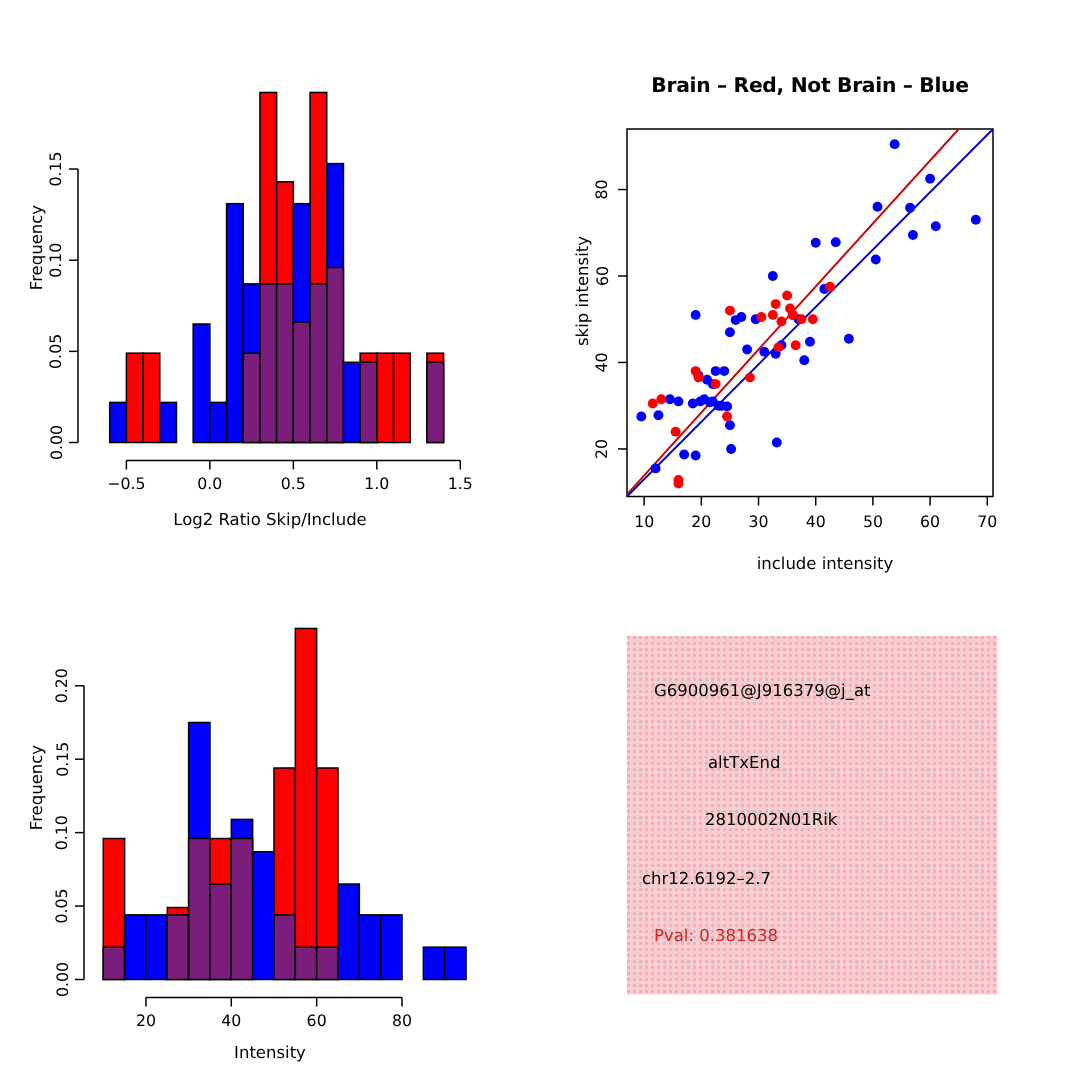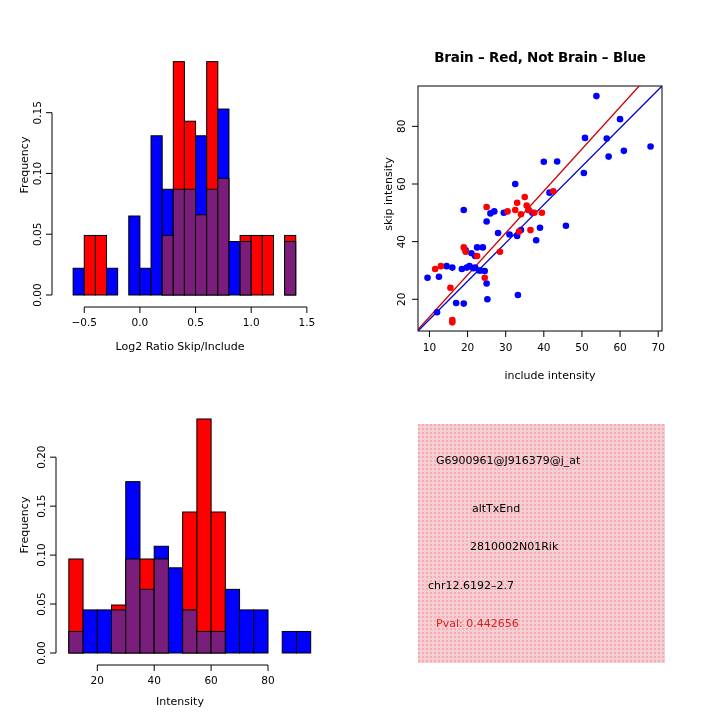--- a/index.html
+++ b/index.html
@@ -256,16 +256,16 @@
         <line x1="268.01190476190476" y1="300" x2="268.01190476190476" y2="306" stroke="#000" stroke-width="1"></line>
         <text x="268.01190476190476" y="319" font-size="10.5" font-family="&quot;DejaVu Sans&quot;, sans-serif" text-anchor="middle" fill="#000">80</text>
       </svg>
   </div>
 
   <div id="infoPanel" style="left:418px;top:424px;width:247px;height:239px;">
     <div class="line" style="left:18px;top:30px;">G6900961@J916379@j_at</div>
     <div class="line" style="left:18px;top:78px;margin-left:36px;">altTxEnd</div>
     <div class="line" style="left:28px;top:116px;margin-left:24px;">2810002N01Rik</div>
     <div class="line" style="left:10px;top:155px;">chr12.6192–2.7</div>
-    <div class="line pv" style="left:18px;top:193px;">Pval: 0.442656</div>
+    <div class="line pv" style="left:18px;top:193px;">Pval: 0.381638</div>
   </div>
 
 </div>
 
 </body></html>

